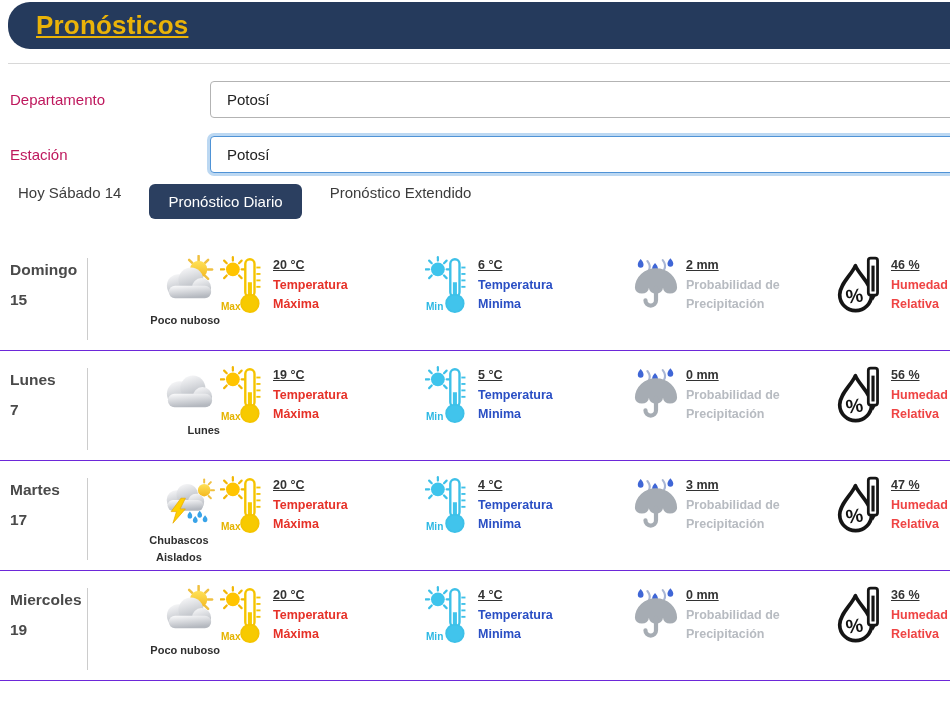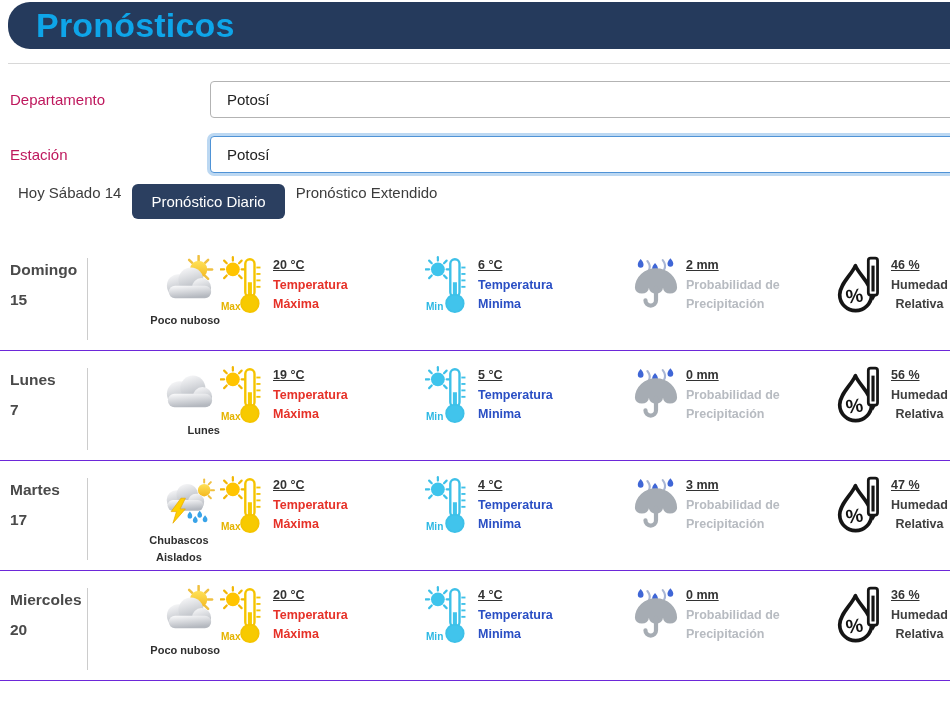--- a/index.html
+++ b/index.html
@@ -7,42 +7,42 @@
   body {
     font-family:"Liberation Sans", sans-serif;
     background:#fff; position:relative; overflow:hidden; color:#333;
   }
   
   .appbar {
     position:absolute; left:8px; top:2px; width:980px; height:47px;
     background:var(--header_bg,#253a5c); border-radius:22px;
     display:flex; align-items:center; padding-left:28px;
   }
-  .appbar h1 { color:#0ea5e9; font-size:34px; font-weight:600; letter-spacing:.2px; }
+  .appbar h1 { color:#eab308; font-size:26px; font-weight:600; letter-spacing:.2px;text-decoration:underline; }
   .top-divider { position:absolute; top:63px; left:8px; right:0; border-top:1px solid #d8d8d8; }
 
   
   .form-row { position:absolute; left:10px; right:-6px; height:37px; display:flex; align-items:center; }
   .form-row.dep { top:81px; }
   .form-row.est { top:136px; }
   .form-label { width:200px; font-size:15px; color:#be185d; }
   .form-input {
     flex:1; height:37px; font-family:inherit; font-size:15px; color:#222;
     padding-left:16px; border:1px solid #b3b3b3; border-radius:4px; background:#fff; outline:none;
   }
   .form-input.focused {
     border:1px solid var(--focus_border,#4f93d6);
     box-shadow:0 0 0 3px var(--focus_glow,#bcd8f2);
   }
 
   
   .tabs { position:absolute; top:184px; left:18px; display:flex; align-items:flex-start; }
   .tab-plain { font-size:15px; color:#3c3c3c; cursor:pointer; }
   .tab-active {
-    margin:0 11px; background:var(--tab_bg,#2b3f60); color:#fff; font-size:15px;
+    margin:0 28px; background:var(--tab_bg,#2b3f60); color:#fff; font-size:15px;
     border:none; border-radius:6px; padding:9px 19px; cursor:pointer; font-family:inherit;
   }
 
   
   .forecast { position:absolute; top:241px; left:0; right:0; }
   .frow {
     display:grid;
     grid-template-columns:80px 14px 126px 205px 208px 203px 1fr;
     min-height:110px; padding-top:14px; border-bottom:1px solid #6d28d9;
     align-items:start;
@@ -55,21 +55,21 @@
 
   .metric { display:flex; gap:7px; align-items:flex-start; }
   .metric svg.therm { width:46px; height:60px; }
   .metric svg.umb   { width:46px; height:58px; }
   .metric svg.hum   { width:48px; height:60px; }
   .mval { font-size:12.5px; font-weight:bold; color:#333; margin:3px 0 4px;text-decoration:underline; }
   .mlab { font-size:12.5px; font-weight:bold; line-height:1.55; }
   .metric.max .mlab  { color:var(--max_red,#e63128); }
   .metric.min .mlab  { color:var(--min_blue,#2a4fc4); }
   .metric.pre .mlab  { color:var(--precip_gray,#b7bbc1); font-weight:600; }
-  .metric.hmd .mlab  { color:#404040;text-align:center; }
+  .metric.hmd .mlab  { color:#ef4444; }
 
   svg text { font-family:"Liberation Sans", sans-serif; }
   .badge-max { font-size:11px; font-weight:bold; fill:#e5b400; }
   .badge-min { font-size:11px; font-weight:bold; fill:#2fb9e4; }
 </style>
 </head>
 <body>
 
 <svg width="0" height="0" style="position:absolute" aria-hidden="true">
   <defs>
@@ -491,21 +491,21 @@
             <div>Relativa</div>
           </div>
       </div>
     </div>
     <div></div>
   </div>
 
   <div class="frow">
     <div class="day-cell">
       <div>Miercoles</div>
-      <div>20</div>
+      <div>19</div>
     </div>
     <div>
         <div class="vdiv"></div>
       </div>
     <div class="cond-cell">
       <svg viewBox="0 0 64 52">
         <g stroke="#f0c040" stroke-width="2.6" stroke-linecap="round">
           <line x1="51.5" y1="15" x2="56" y2="15"></line>
             <line x1="48.7" y1="8.3" x2="51.9" y2="5.1"></line>
           <line x1="42" y1="5.5" x2="42" y2="1"></line>

